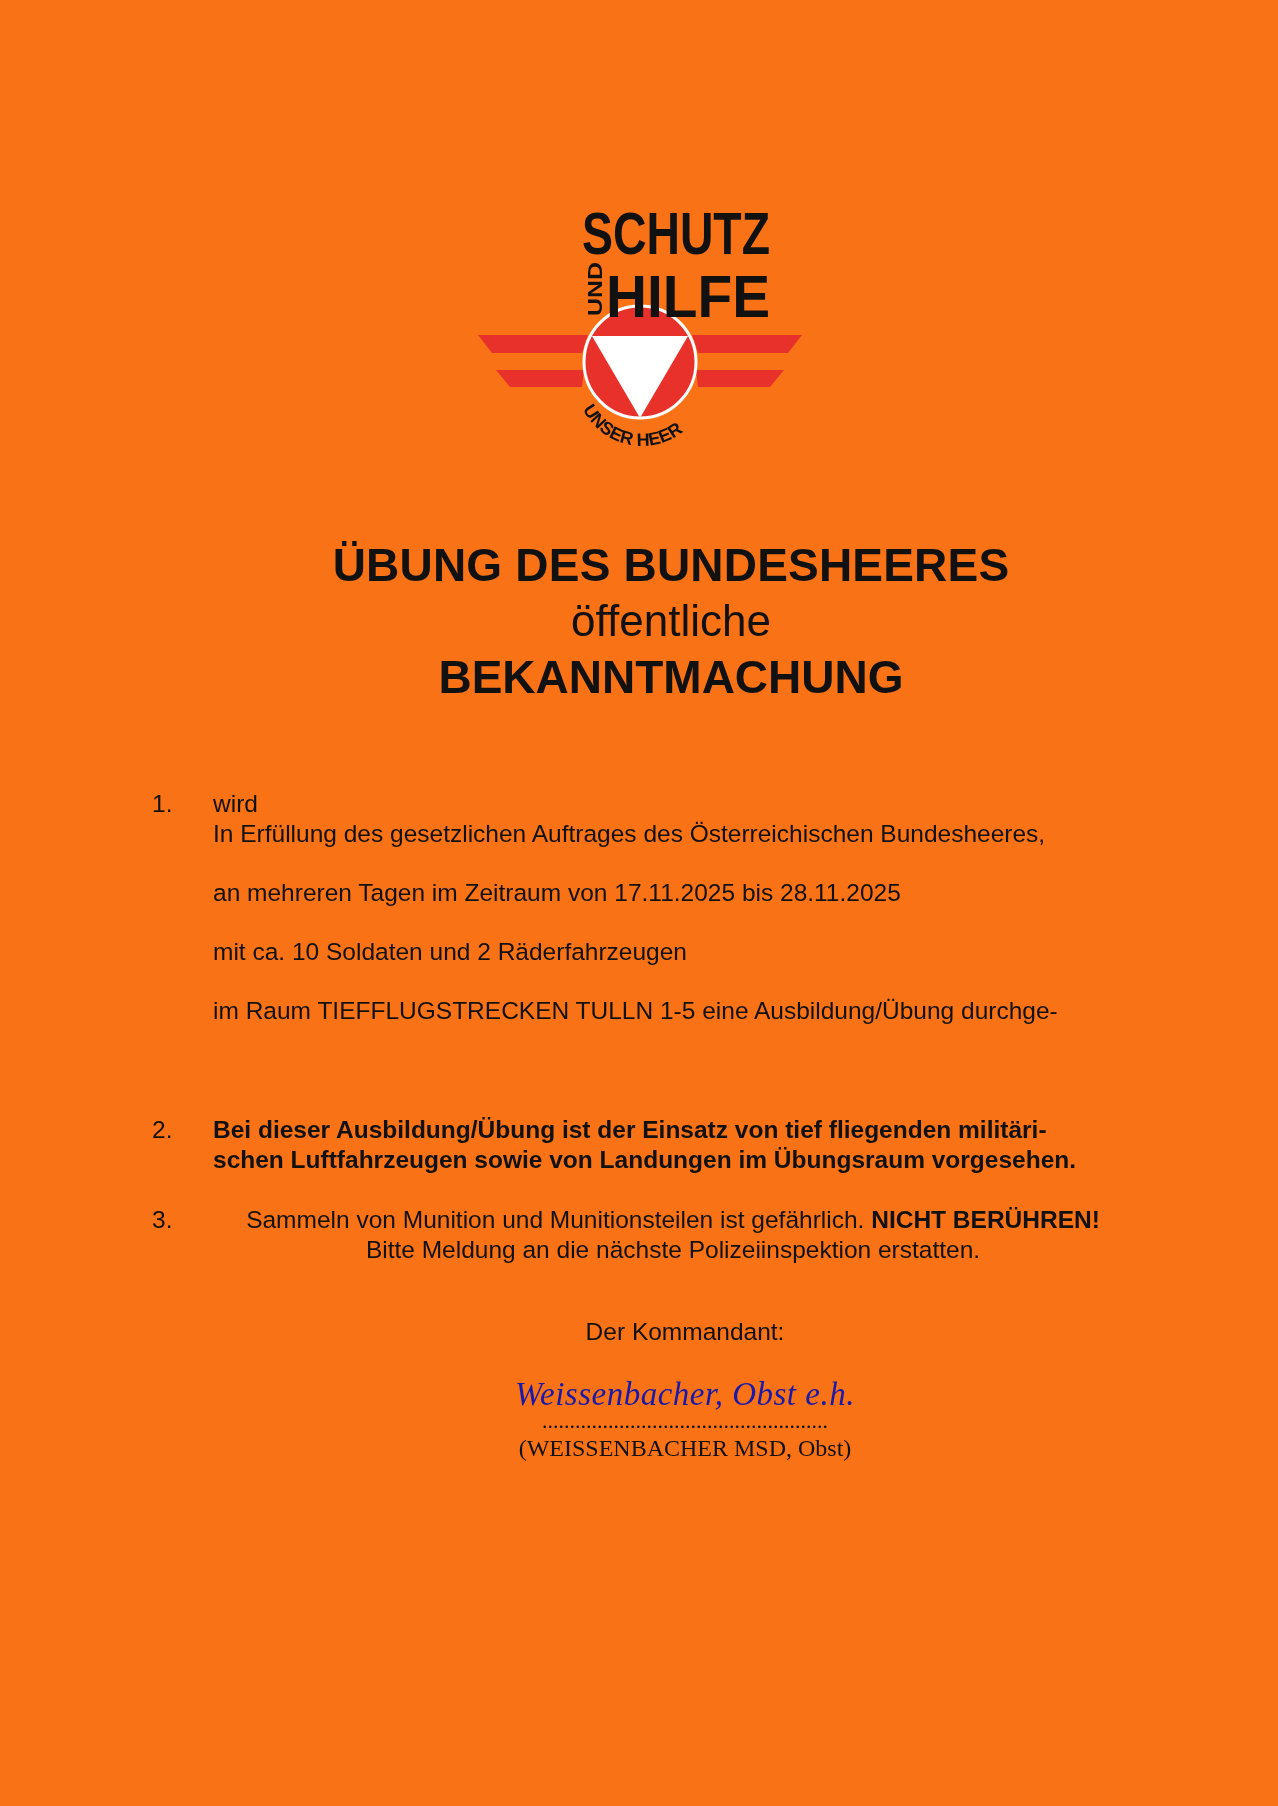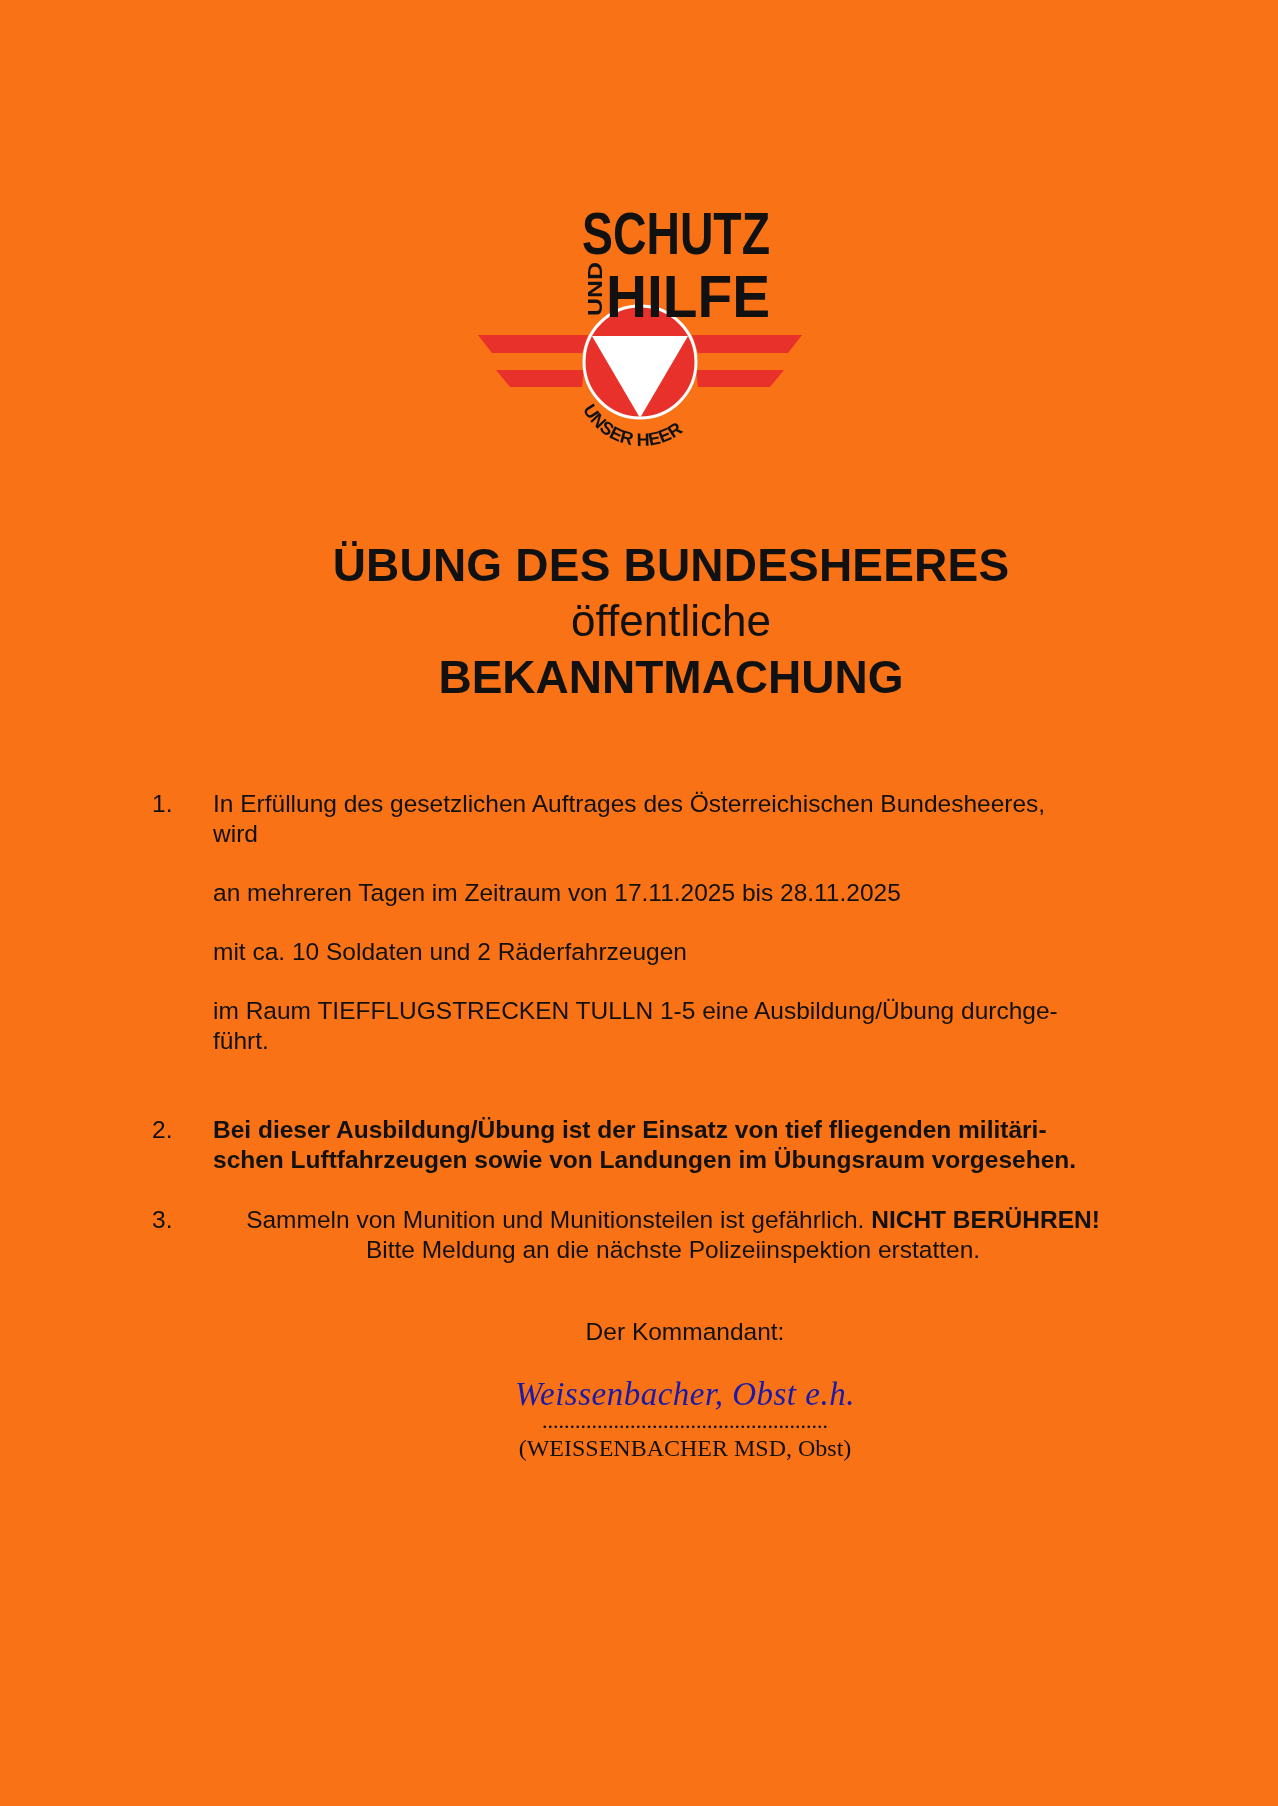--- a/index.html
+++ b/index.html
@@ -54,32 +54,31 @@
     </svg>
   </div>
 
   <div class="title-block t1">ÜBUNG DES BUNDESHEERES</div>
   <div class="title-block t2">öffentliche</div>
   <div class="title-block t3">BEKANNTMACHUNG</div>
 
   <div class="item" style="top:789px; height:260px;">
     <span class="num">1.</span>
     <div class="text" style="top:0;">
+      <span class="line">wird</span>
       <span class="line">In Erfüllung des gesetzlichen Auftrages des Österreichischen Bundesheeres,</span>
-      <span class="line">wird</span>
     </div>
     <div class="text" style="top:89px;">
       <span class="line">an mehreren Tagen im Zeitraum von 17.11.2025 bis 28.11.2025</span>
     </div>
     <div class="text" style="top:148px;">
       <span class="line">mit ca. 10 Soldaten und 2 Räderfahrzeugen</span>
     </div>
     <div class="text" style="top:207px;">
       <span class="line">im Raum TIEFFLUGSTRECKEN TULLN 1-5 eine Ausbildung/Übung durchge-</span>
-      <span class="line">führt.</span>
     </div>
   </div>
 
   <div class="item" style="top:1115px; height:62px;">
     <span class="num">2.</span>
     <div class="text bold" style="top:0;">
       <span class="line">Bei dieser Ausbildung/Übung ist der Einsatz von tief fliegenden militäri-</span>
       <span class="line">schen Luftfahrzeugen sowie von Landungen im Übungsraum vorgesehen.</span>
     </div>
   </div>

